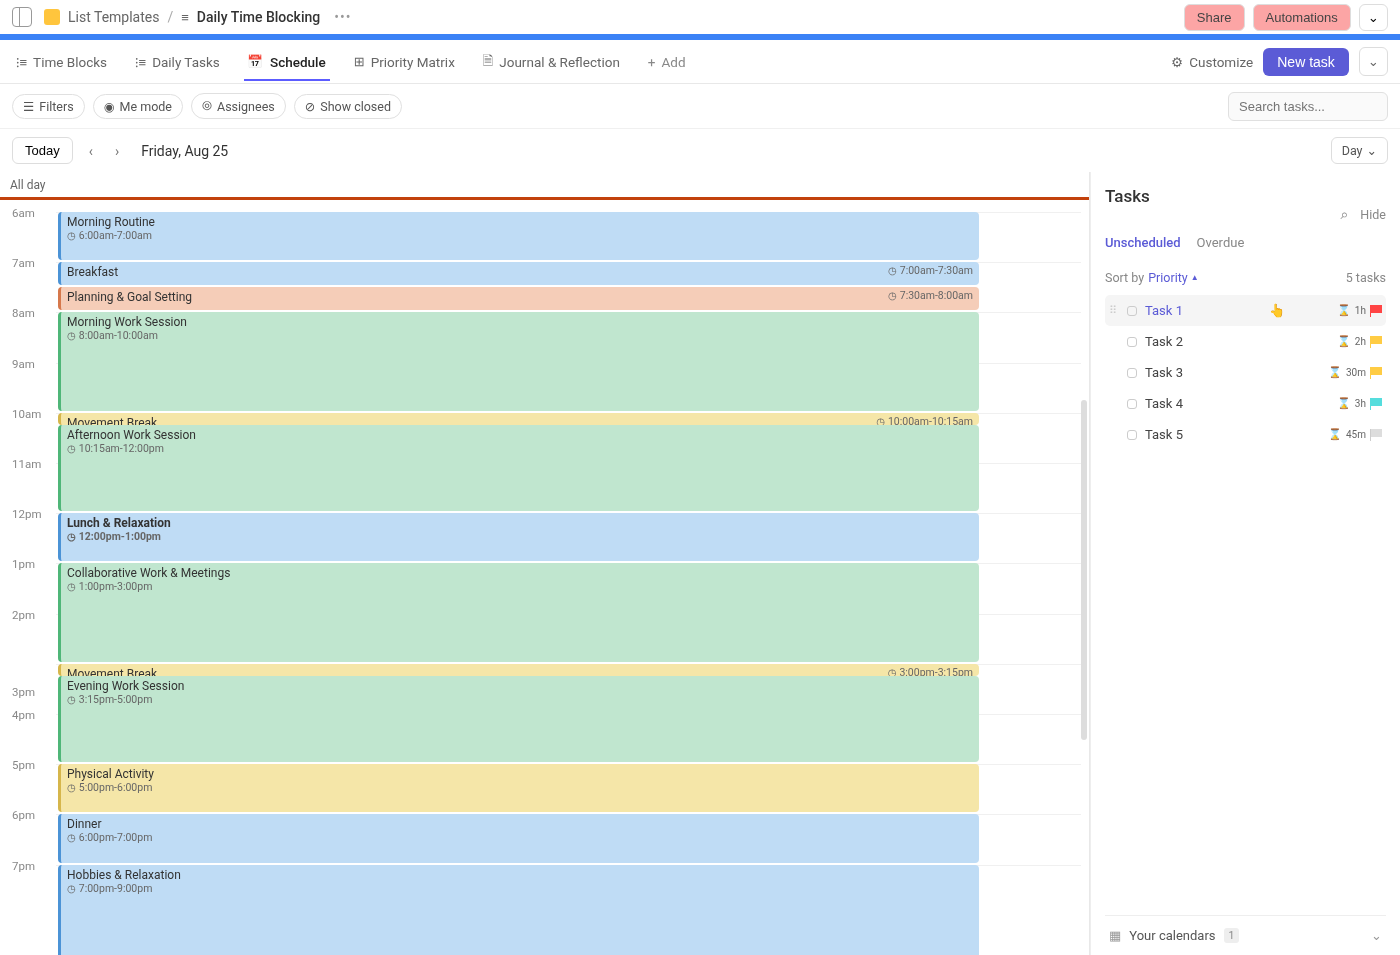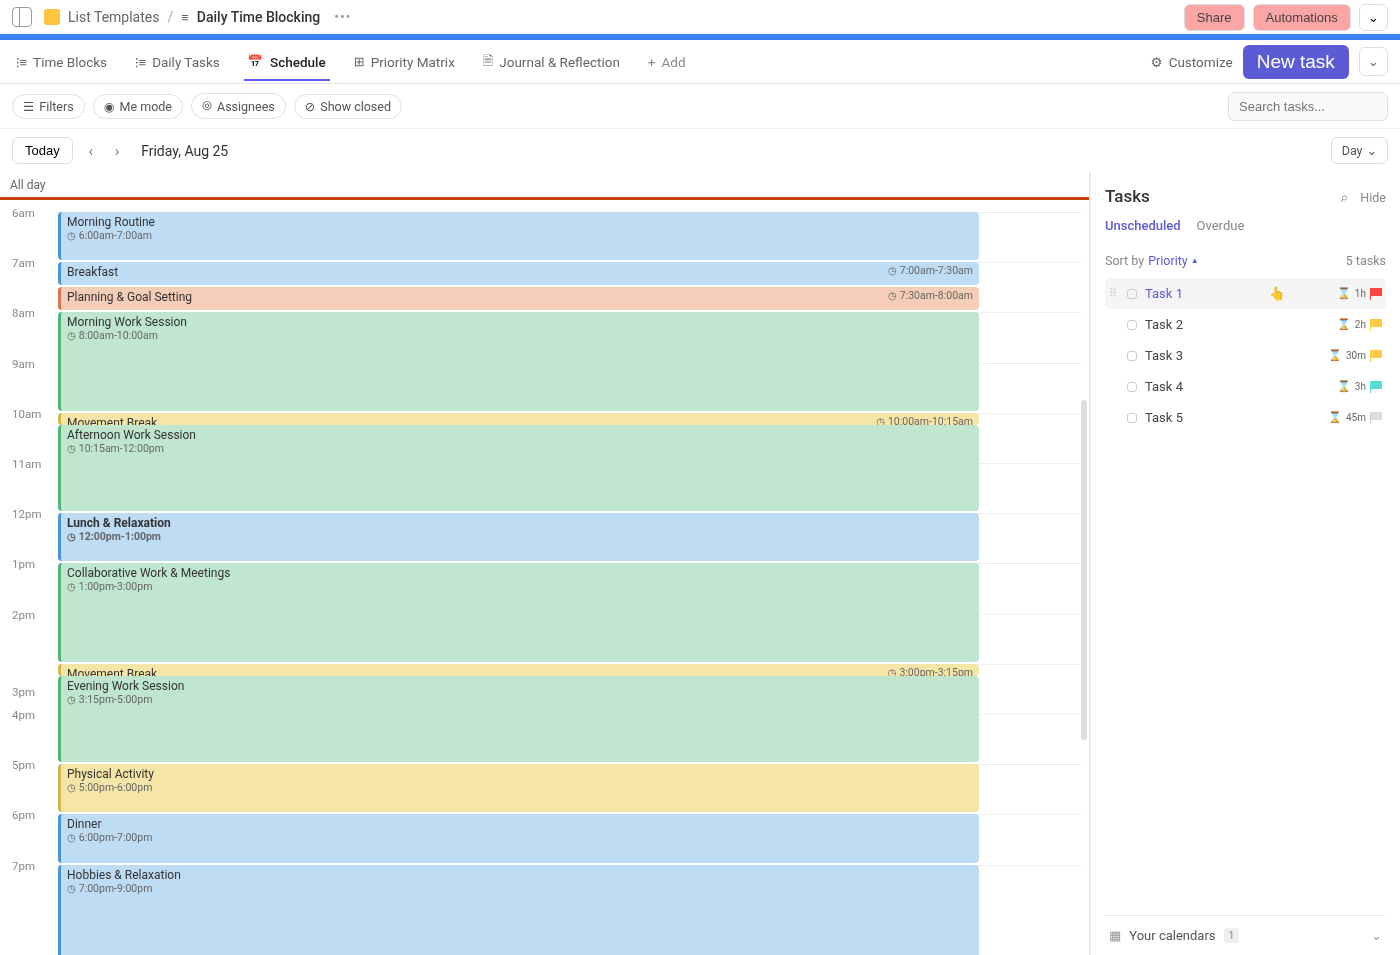--- a/index.html
+++ b/index.html
@@ -21,21 +21,21 @@
 .btn-caret { padding: 5px 8px; border: 1px solid #ddd; background: #fff; border-radius: 6px; cursor: pointer; }
 
 
 .tabs-row { display: flex; align-items: center; padding: 0 12px; border-bottom: 1px solid #e8e8e8; height: 44px; gap: 20px; }
 .tab { display: flex; align-items: center; gap: 6px; color: #666; cursor: pointer; padding: 10px 4px; font-size: 13.5px; }
 .tab.active { color: #222; font-weight: 500; border-bottom: 2px solid #5c5cff; margin-bottom: -1px; padding-bottom: 9px; }
 .tab-icon { font-size: 13px; }
 .tab-add { color: #888; }
 .tabs-right { display: flex; gap: 10px; align-items: center; }
 .customize-btn { display: flex; align-items: center; gap: 6px; color: #666; cursor: pointer; font-size: 13.5px; }
-.btn-primary { padding: 6px 14px; background: #5b5bd6; color: #fff; border: none; border-radius: 6px; cursor: pointer; font-size: 19px; font-weight: 500; }
+.btn-primary { padding: 6px 14px; background: #5b5bd6; color: #fff; border: none; border-radius: 6px; cursor: pointer; font-size: 14px; font-weight: 500; }
 .btn-caret-primary { padding: 6px 8px; border: 1px solid #ddd; background: #fff; border-radius: 6px; cursor: pointer; color: #666; }
 
 
 .filters-row { display: flex; align-items: center; padding: 8px 12px; height: 44px; gap: 8px; }
 .pill { display: flex; align-items: center; gap: 5px; padding: 4px 10px; border: 1px solid #e0e0e0; border-radius: 14px; cursor: pointer; font-size: 12.5px; color: #555; }
 .search-box { margin-left: auto; border: 1px solid #e0e0e0; border-radius: 6px; padding: 6px 10px; width: 160px; font-size: 13px; color: #999; background: #fafafa; }
 
 
 .date-row { display: flex; align-items: center; padding: 8px 12px; height: 44px; gap: 10px; border-top: 1px solid #f0f0f0; }
 .today-btn { padding: 5px 12px; border: 1px solid #ddd; background: #fff; border-radius: 6px; cursor: pointer; font-size: 13px; }
@@ -61,21 +61,21 @@
 .event.short .event-time-right { position: absolute; right: 6px; top: 2px; font-size: 10.5px; color: #666; display: flex; align-items: center; gap: 3px; }
 .event.short .event-time-right::before { content: '◷'; font-size: 10px; }
 .ev-blue { background: #bfdcf5; border-left: 3px solid #4b93d6; }
 .ev-orange { background: #f5cdb8; border-left: 3px solid #d6784b; }
 .ev-green { background: #c0e6cf; border-left: 3px solid #4fb678; }
 .ev-yellow { background: #f5e6a8; border-left: 3px solid #d6b64b; }
 .scroll-track { position: absolute; right: 2px; top: 200px; width: 6px; height: 340px; background: #ddd; border-radius: 3px; }
 
 
 .tasks-panel { width: 310px; padding: 14px 14px 0; display: flex; flex-direction: column; border-left: 1px solid #eee; }
-.tasks-header { display: flex; align-items: flex-end; margin-bottom: 12px; }
+.tasks-header { display: flex; align-items: flex-start; margin-bottom: 12px; flex-direction: column; }
 .tasks-title { font-size: 17px; font-weight: 500; color: #333; }
 .tasks-header-actions { margin-left: auto; display: flex; gap: 12px; align-items: center; color: #888; font-size: 12.5px; }
 .search-icon-small { cursor: pointer; font-size: 14px; }
 .hide-link { cursor: pointer; }
 .tasks-tabs { display: flex; gap: 16px; margin-bottom: 14px; font-size: 13px; }
 .tasks-tab { color: #888; cursor: pointer; padding-bottom: 6px; }
 .tasks-tab.active { color: #5b5bd6; font-weight: 500; }
 .sort-row { display: flex; align-items: center; margin-bottom: 10px; font-size: 12.5px; }
 .sort-label { color: #888; }
 .sort-value { color: #5b5bd6; margin-left: 4px; cursor: pointer; }

